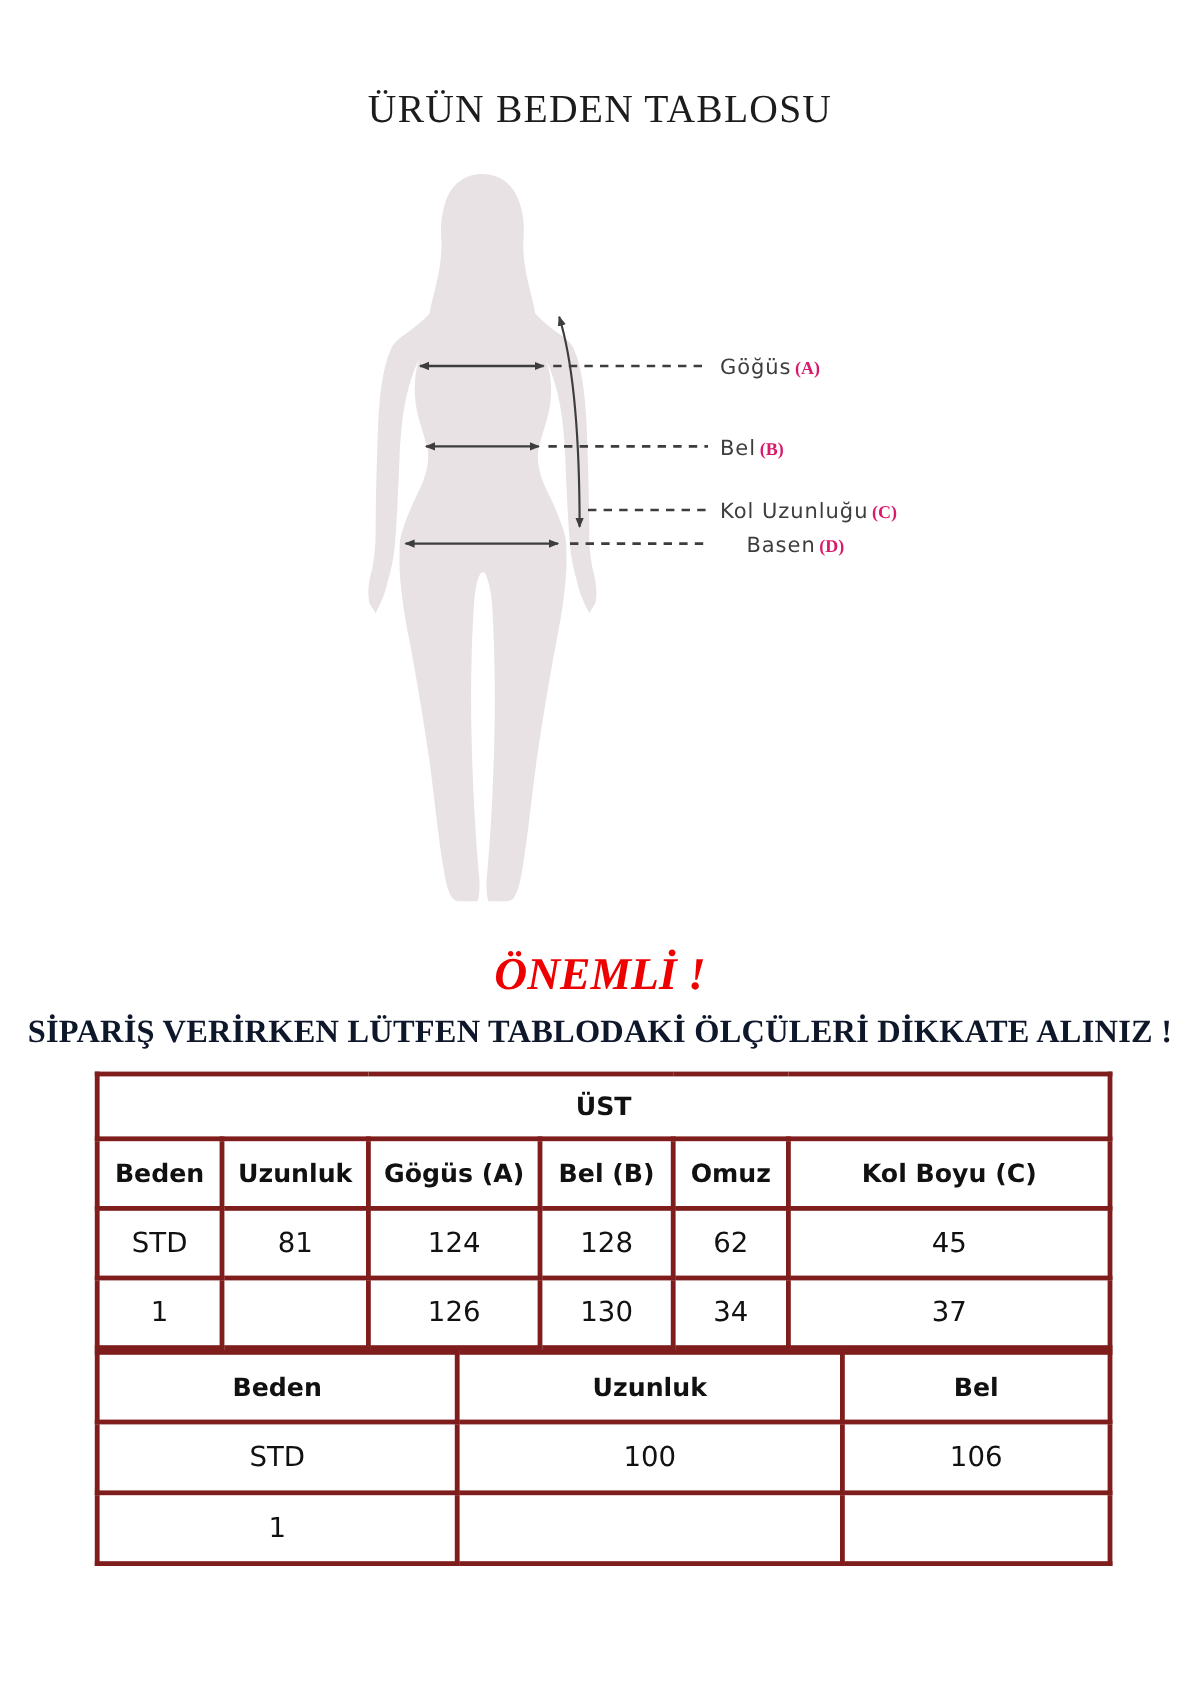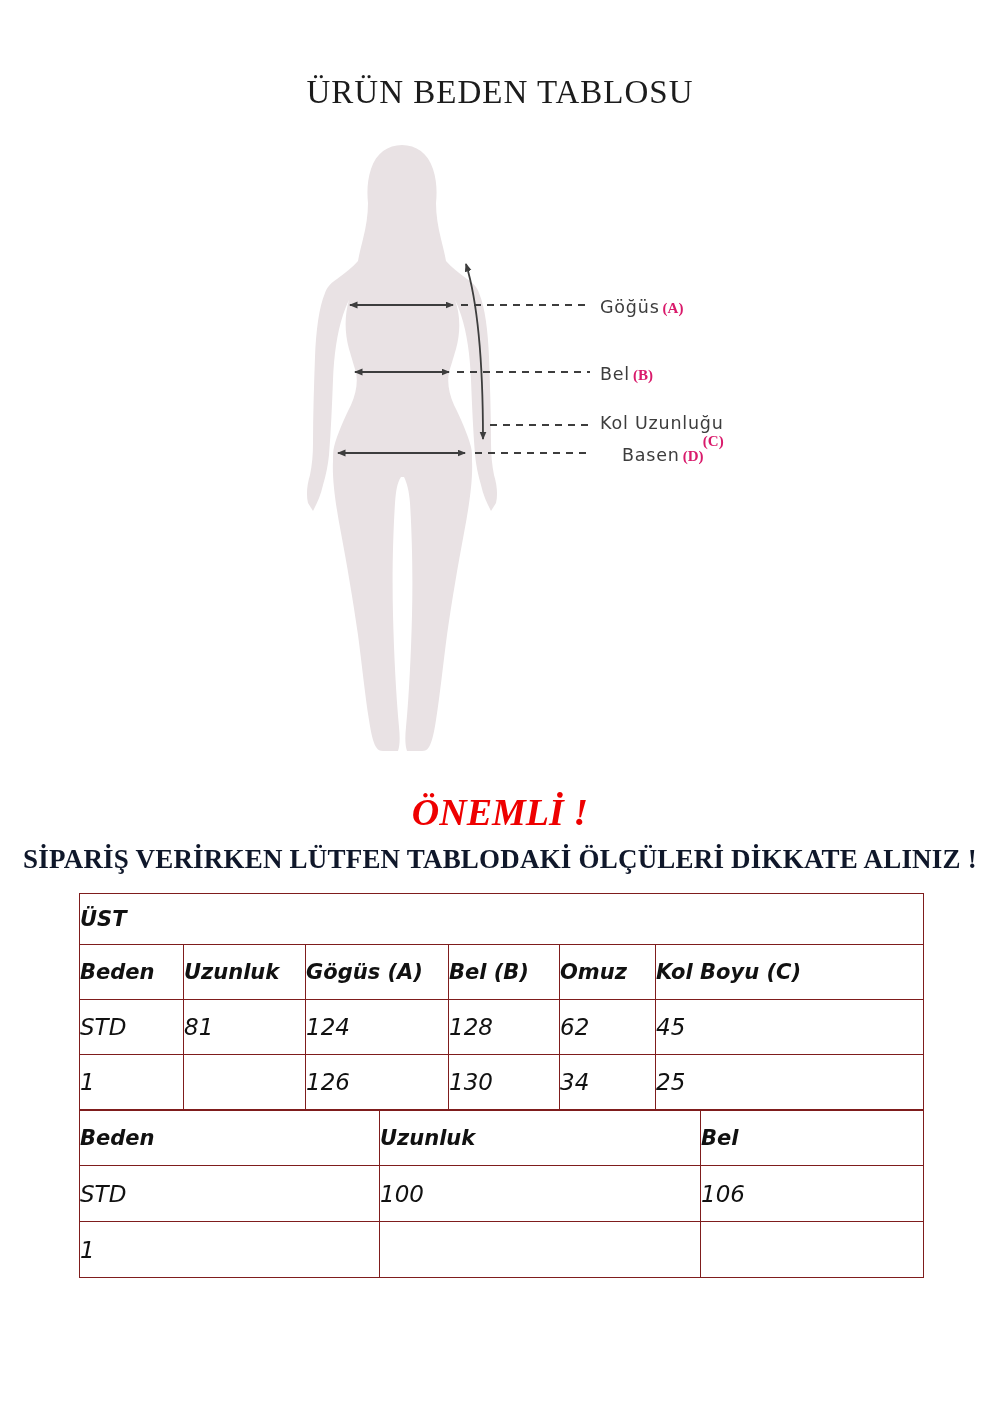--- a/index.html
+++ b/index.html
@@ -18,42 +18,42 @@
   .measure-label{
     position:absolute;left:315px;height:24px;display:flex;align-items:flex-end;
     font-size:17.5px;color:#3d3d3d;letter-spacing:0.8px;white-space:nowrap;
   }
   .measure-label .code{
     font-family:"Liberation Serif",serif;font-weight:700;font-size:15px;
     color:#d91a6b;letter-spacing:0;margin-left:3px;
   }
   .lbl-chest{top:158px;}
   .lbl-waist{top:225px;}
-  .lbl-arm{top:278px;flex-direction:column;}
+  .lbl-arm{top:278px;}
   .lbl-hip{top:306px;margin-left:22px;}
 
   .important-heading{
     position:absolute;top:790px;left:0;width:1000px;text-align:center;
     font-family:"Liberation Serif",serif;font-weight:700;font-size:38px;
     line-height:44px;color:#ee0000;font-style:italic;
   }
   .warning-text{
     position:absolute;top:843px;left:0;width:1000px;text-align:center;
     font-family:"Liberation Serif",serif;font-weight:700;font-size:27px;
     line-height:32px;color:#0f172a;letter-spacing:0.2px;
   }
 
   .tables-wrap{position:absolute;left:79px;top:893px;width:844px;}
   table.size-table{
     border-collapse:collapse;table-layout:fixed;width:844px;
     font-family:"DejaVu Sans",sans-serif;color:#111;
   }
   table.size-table td,table.size-table th{
-    border:1px solid #7f1d1d;text-align:left;vertical-align:middle;
-    padding:0;overflow:hidden;font-style:italic;
+    border:4px solid #7f1d1d;text-align:center;vertical-align:middle;
+    padding:0;overflow:hidden;
   }
   .section-title{font-weight:700;font-size:21px;height:50px;}
   th.col-header{font-weight:700;font-size:21px;height:54px;}
   td.data-cell{font-weight:400;font-size:23px;height:54px;}
   table.alt-table td.data-cell{height:55px;}
 </style>
 </head>
 <body>
 
 <div class="page">
@@ -168,21 +168,21 @@
           <td class="data-cell">128</td>
           <td class="data-cell">62</td>
           <td class="data-cell">45</td>
         </tr>
         <tr>
           <td class="data-cell">1</td>
           <td class="data-cell"></td>
           <td class="data-cell">126</td>
           <td class="data-cell">130</td>
           <td class="data-cell">34</td>
-          <td class="data-cell">25</td>
+          <td class="data-cell">37</td>
         </tr>
       </tbody>
     </table>
 
     <table class="size-table alt-table">
       <colgroup>
         <col style="width:300px">
           <col style="width:321px">
           <col style="width:223px">
       </colgroup>

